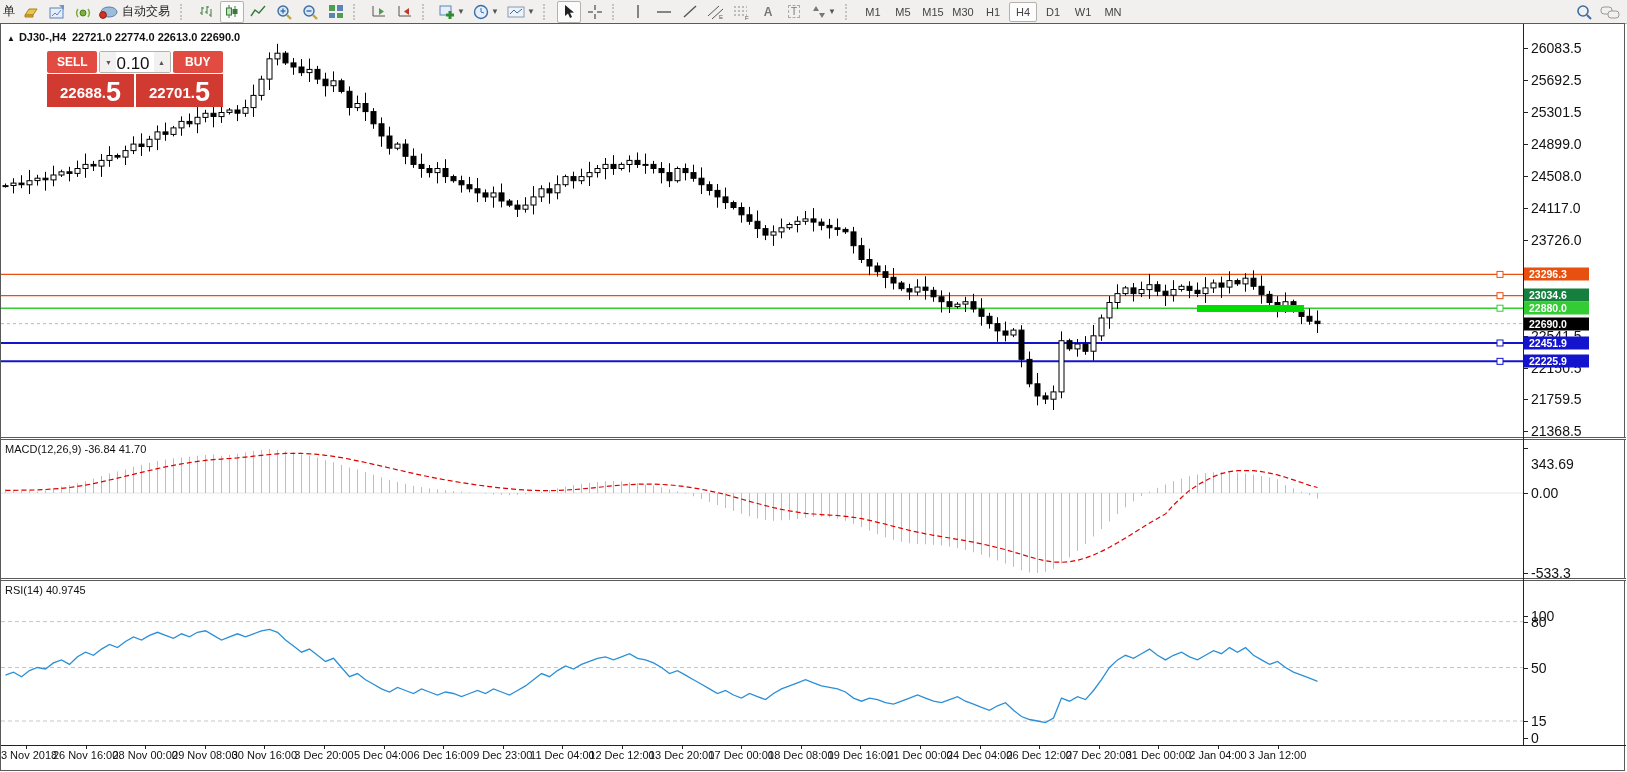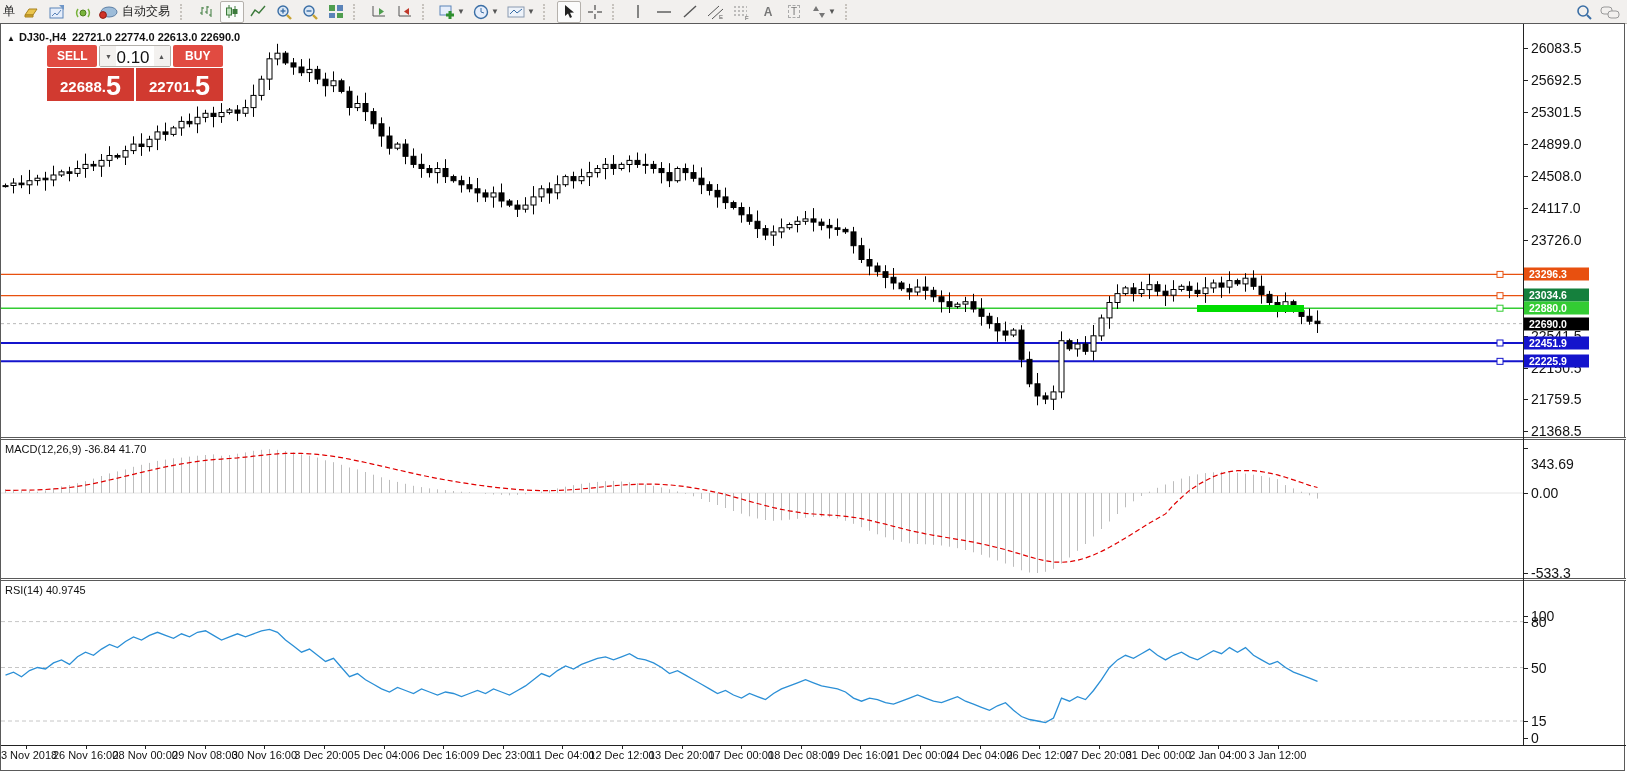--- a/index.html
+++ b/index.html
@@ -17,21 +17,21 @@
     font-size:11px;color:#444;margin:0 1px;border:1px solid transparent;border-radius:2px;}
   .tf-btn.active{background:#fcfcfc;border:1px solid #b5b1ac;}
   #tb-right{position:absolute;right:4px;top:1px;display:flex;}
   
   #chartwin{position:absolute;left:0;top:23px;width:1625px;height:748px;background:#fff;
     border:1px solid #5a5a5a;box-sizing:border-box;}
   #chart-title{position:absolute;left:6px;top:7px;font-size:11px;color:#111;font-weight:bold;z-index:5;}
   #chart-title .tri{font-size:8px;margin-right:4px;color:#111;}
   #chart-title .ohlc{font-weight:bold;margin-left:6px;}
   
-  #trade{position:absolute;left:2px;top:21px;width:176px;z-index:6;padding-left:44px;}
+  #trade{position:absolute;left:2px;top:27px;width:176px;z-index:6;padding-left:44px;}
   .trow{display:flex;height:22px;}
   .tbtn-red{background:#e14b41;color:#fff;font-weight:bold;font-size:12px;display:flex;
     align-items:center;justify-content:center;border-radius:2px;}
   #sellBtn{width:58px;}
   #buyBtn{width:58px;}
   #vol{display:flex;flex:1;margin:0 2px;border:1px solid #b5b1ac;background:#fff;border-radius:2px;}
   .spin{width:16px;display:flex;align-items:center;justify-content:center;font-size:7px;color:#555;background:#f3f1ef;}
   #volval{flex:1;text-align:right;font-size:17px;color:#111;padding:2px 4px 0 0;}
   .prow{display:flex;margin-top:1px;}
   .pbox{width:104px;height:32px;background:#d13a30;color:#fff;display:flex;align-items:flex-end;
@@ -243,20 +243,31 @@
         <span style="font-size:10px;color:#777;border:1px dashed #aaa;padding:0 2px;">T</span>
       </div>
     <div class="tbtn" style="min-width:30px;">
       <svg class="icon-svg" width="14" height="14">
           <polygon points="4,1 7,6 1,6" fill="#777"></polygon>
           <polygon points="10,13 13,8 7,8" fill="#777"></polygon>
         </svg>
       <span class="dd">▼</span>
     </div>
     <div class="grip"></div>
+    <div id="tfGroup" style="display:flex;">
+        <div class="tf-btn">M1</div>
+        <div class="tf-btn">M5</div>
+        <div class="tf-btn">M15</div>
+        <div class="tf-btn">M30</div>
+        <div class="tf-btn">H1</div>
+        <div class="tf-btn active">H4</div>
+        <div class="tf-btn">D1</div>
+        <div class="tf-btn">W1</div>
+        <div class="tf-btn">MN</div>
+      </div>
     <div id="tb-right">
       <div class="tbtn">
         <svg class="icon-svg" width="17" height="16">
             <circle cx="7" cy="7" r="5" fill="none" stroke="#3a6ea5" stroke-width="1.6"></circle>
             <line x1="11" y1="11" x2="15" y2="15" stroke="#3a6ea5" stroke-width="2"></line>
           </svg>
       </div>
       <div class="tbtn">
         <svg class="icon-svg" width="20" height="15">
             <rect x="1" y="2" width="11" height="7" rx="3" fill="none" stroke="#999"></rect>

